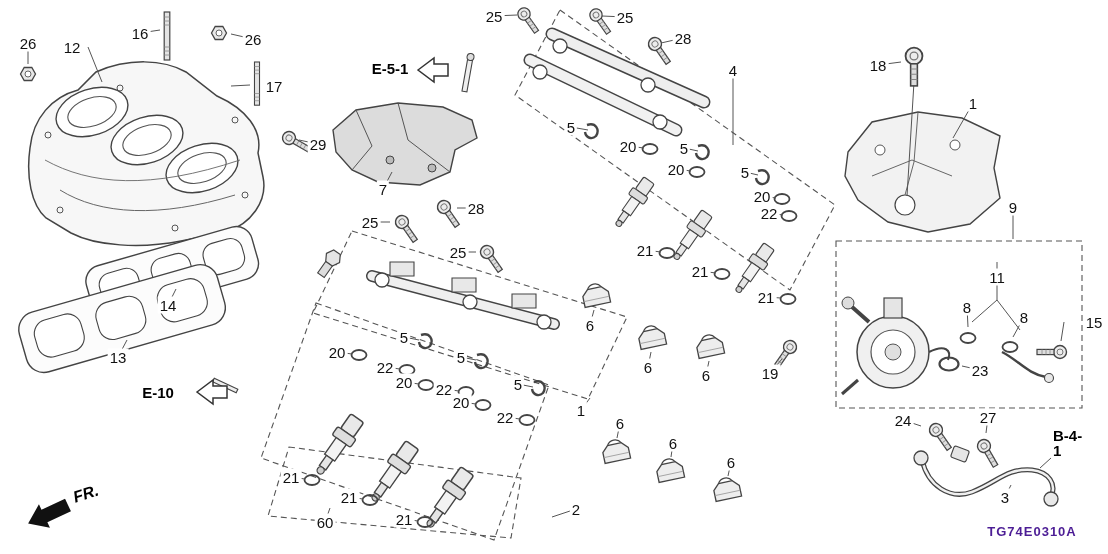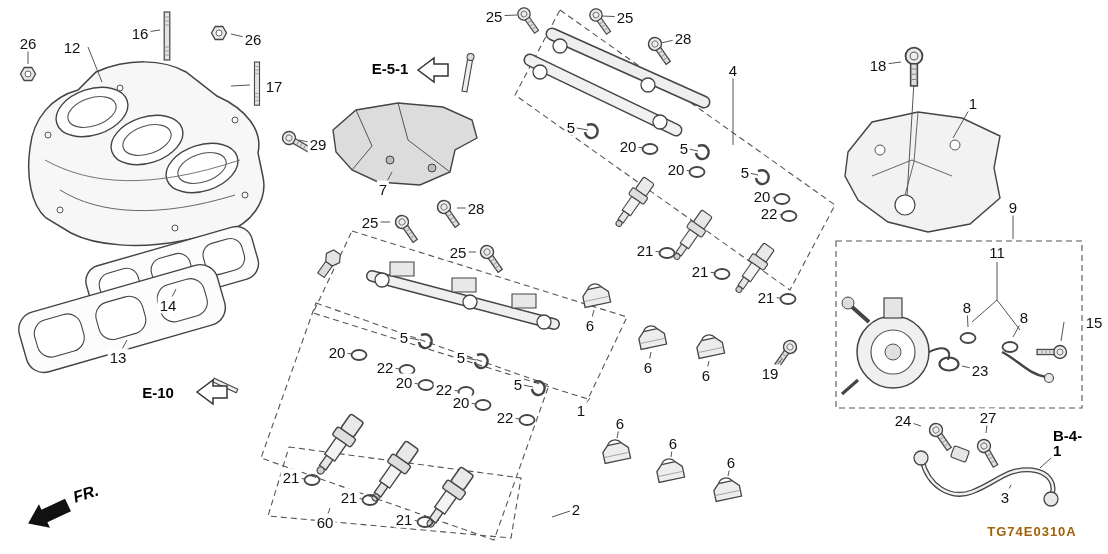--- a/index.html
+++ b/index.html
@@ -7,21 +7,21 @@
          font-family:"Liberation Sans",sans-serif;}
   #stage svg{position:absolute;left:0;top:0;}
   #callout-layer{position:absolute;left:0;top:0;width:100%;height:100%;pointer-events:none;}
   .callout{position:absolute;transform:translate(-50%,-50%);font:15px/1 "Liberation Sans",sans-serif;
            color:#111;background:#fff;padding:1px 2px;pointer-events:auto;}
   .ref{position:absolute;transform:translate(-50%,-50%);font:bold 15px/1 "Liberation Sans",sans-serif;
        color:#000;background:#fff;padding:1px 2px;cursor:pointer;}
   .fr{position:absolute;transform:translate(-50%,-50%) rotate(-18deg);
       font:bold italic 16px/1 "Liberation Sans",sans-serif;color:#000;}
   .code{position:absolute;transform:translate(-50%,-50%);font:bold 13px/1 "Liberation Sans",sans-serif;
-        letter-spacing:1px;color:#a16207;}
+        letter-spacing:1px;color:#4c1d95;}
 </style>
 </head>
 <body>
 
 <div id="stage">
 
   <svg id="art" width="1108" height="554" viewBox="0 0 1108 554">
     <defs>
       <g id="g-bolt">
         <circle cx="0" cy="0" r="6.5" fill="#ececec" stroke="#444" stroke-width="1.4"></circle>
@@ -322,21 +322,21 @@
       <div class="callout" style="left: 571px; top: 127px;">5</div>
       <div class="callout" style="left: 628px; top: 146px;">20</div>
       <div class="callout" style="left: 684px; top: 148px;">5</div>
       <div class="callout" style="left: 676px; top: 169px;">20</div>
       <div class="callout" style="left: 745px; top: 172px;">5</div>
       <div class="callout" style="left: 762px; top: 196px;">20</div>
       <div class="callout" style="left: 769px; top: 213px;">22</div>
       <div class="callout" style="left: 645px; top: 250px;">21</div>
       <div class="callout" style="left: 700px; top: 271px;">21</div>
       <div class="callout" style="left: 766px; top: 297px;">21</div>
-      <div class="callout" style="left: 997px; top: 252px;">11</div>
+      <div class="callout" style="left: 997px; top: 277px;">11</div>
       <div class="callout" style="left: 967px; top: 307px;">8</div>
       <div class="callout" style="left: 1024px; top: 317px;">8</div>
       <div class="callout" style="left: 1094px; top: 322px;">15</div>
       <div class="callout" style="left: 980px; top: 370px;">23</div>
       <div class="callout" style="left: 770px; top: 373px;">19</div>
       <div class="callout" style="left: 590px; top: 325px;">6</div>
       <div class="callout" style="left: 648px; top: 367px;">6</div>
       <div class="callout" style="left: 706px; top: 375px;">6</div>
       <div class="callout" style="left: 620px; top: 423px;">6</div>
       <div class="callout" style="left: 673px; top: 443px;">6</div>

